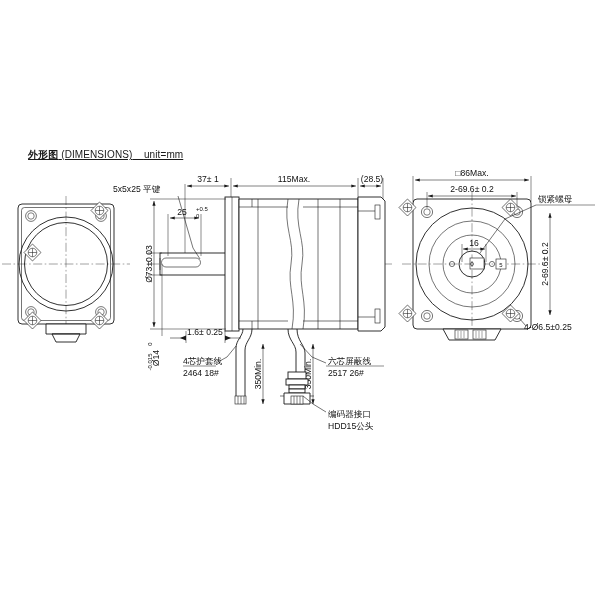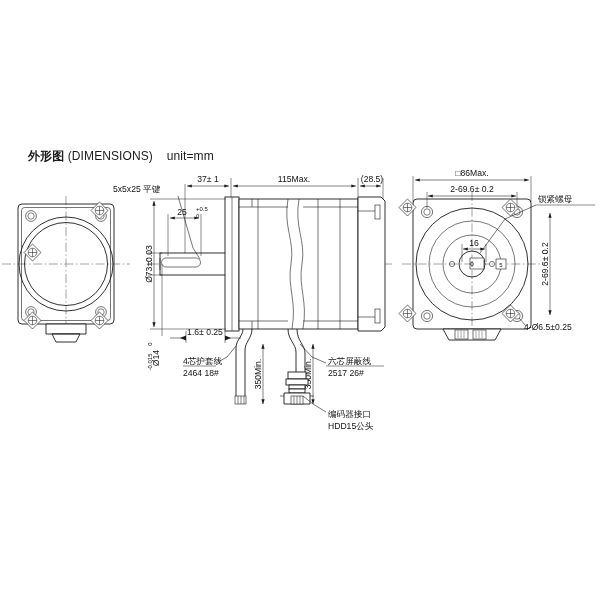--- a/index.html
+++ b/index.html
@@ -18,25 +18,26 @@
     position: absolute;
     left: 0; top: 0;
     width: 600px;
     height: 600px;
     background: #ffffff;
   }
   #title-block {
     position: absolute;
     left: 28px;
     top: 148px;
-    font-size: 12px;
+    font-size: 10px;
     color: #1a1a1a;
     white-space: nowrap;
     letter-spacing: 0.1px;
     font-weight: bold;
+    text-decoration: underline;
   }
   #title-block .t-en { font-weight: normal; }
   svg { display: block; }
   text {
     font-family: "Liberation Sans", "DejaVu Sans", sans-serif;
     fill: #111111;
   }
 </style>
 </head>
 <body>

